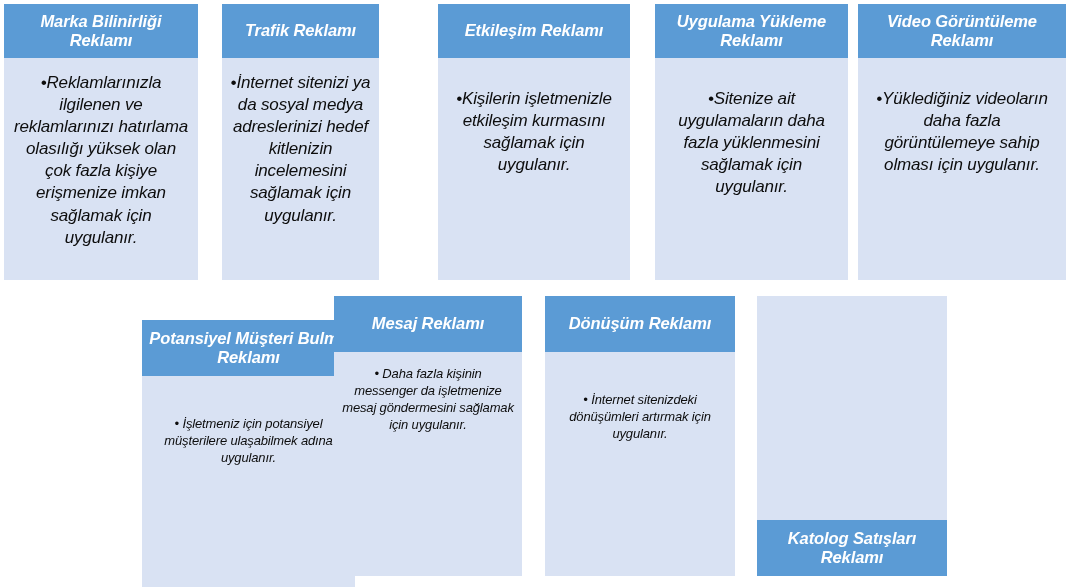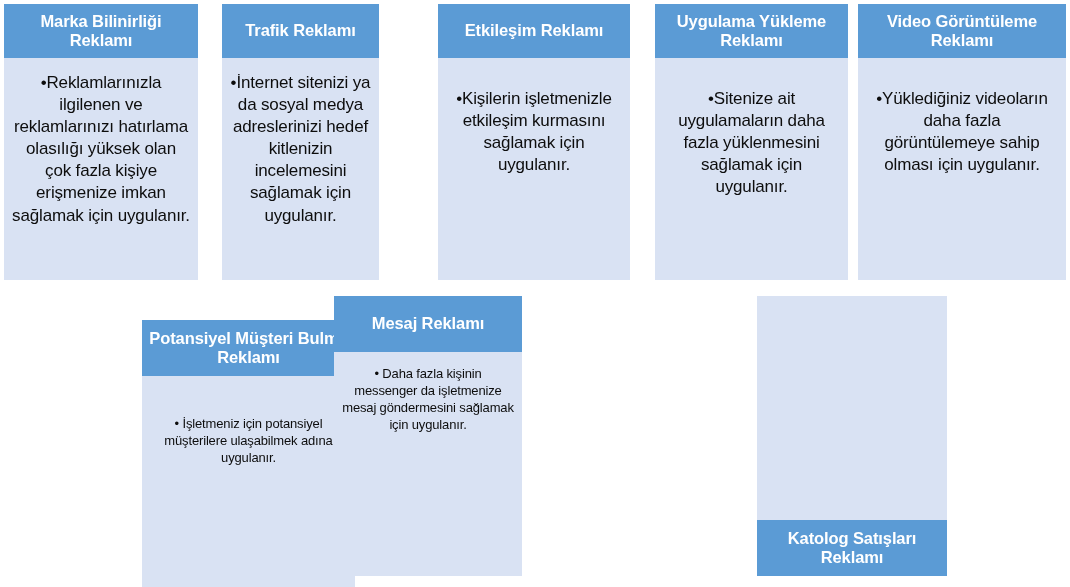--- a/index.html
+++ b/index.html
@@ -12,20 +12,21 @@
     height: 587px;
     font-family: "Liberation Sans", sans-serif;
     overflow: hidden;
   }
 
   #canvas {
     position: relative;
     width: 1070px;
     height: 587px;
     background: #ffffff;
+    font-style: italic;
   }
 
   .card {
     position: absolute;
     box-sizing: border-box;
     display: flex;
     flex-direction: column;
     background: #d9e2f3;
     overflow: hidden;
   }
@@ -154,18 +155,26 @@
 
   <div class="card r2" id="card-7">
     <div class="card-header">Mesaj Reklamı</div>
     <div class="card-body pad-top-sm">
       <div class="bullet-row">
         <span class="bullet-dot">•</span>&nbsp;<span class="bullet-text" style="display:inline">Daha fazla kişinin messenger da işletmenize mesaj göndermesini sağlamak için uygulanır.</span>
       </div>
     </div>
   </div>
 
+  <div class="card r2" id="card-8">
+    <div class="card-header">Dönüşüm Reklamı</div>
+    <div class="card-body pad-top-lg">
+      <div class="bullet-row">
+        <span class="bullet-dot">•</span>&nbsp;<span class="bullet-text" style="display:inline">İnternet sitenizdeki dönüşümleri artırmak için uygulanır.</span>
+      </div>
+    </div>
+  </div>
 
   <div class="card r2" id="card-9">
     <div class="card-header">Katolog Satışları Reklamı</div>
   </div>
 
 </div>
 
 </body></html>

